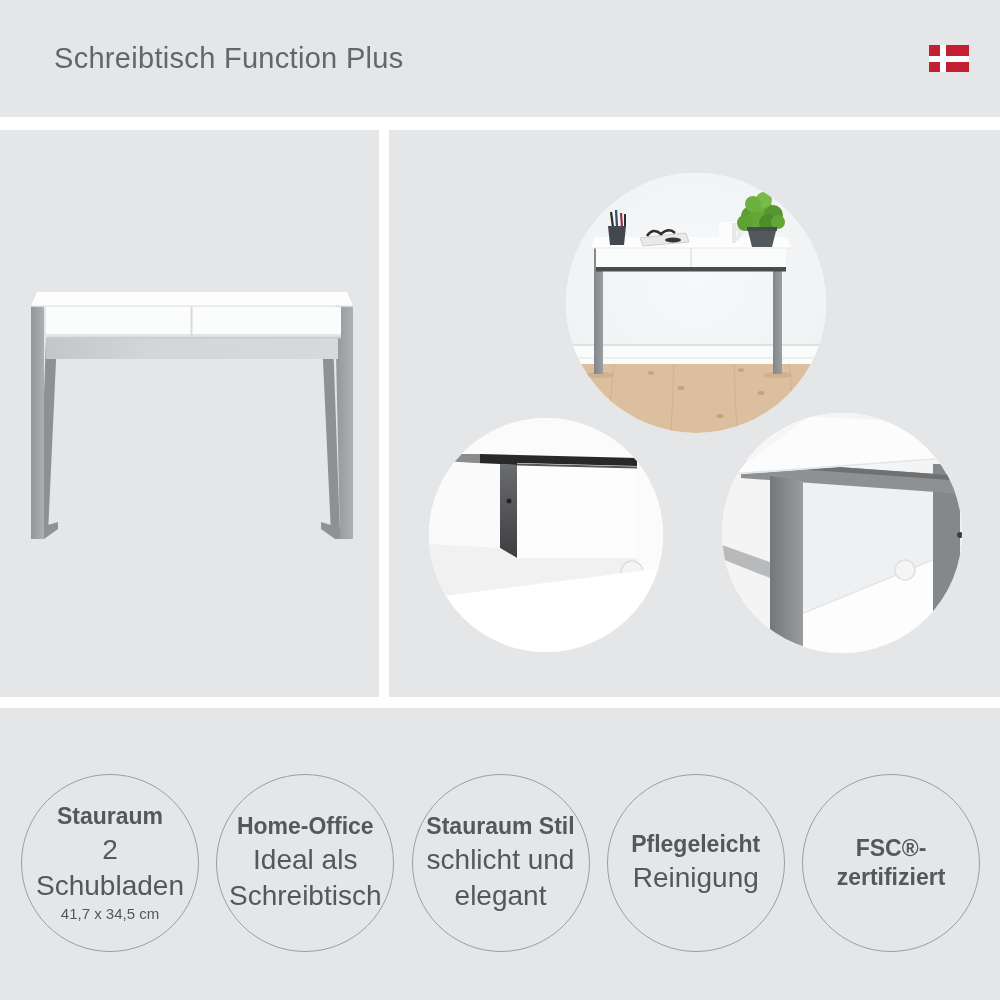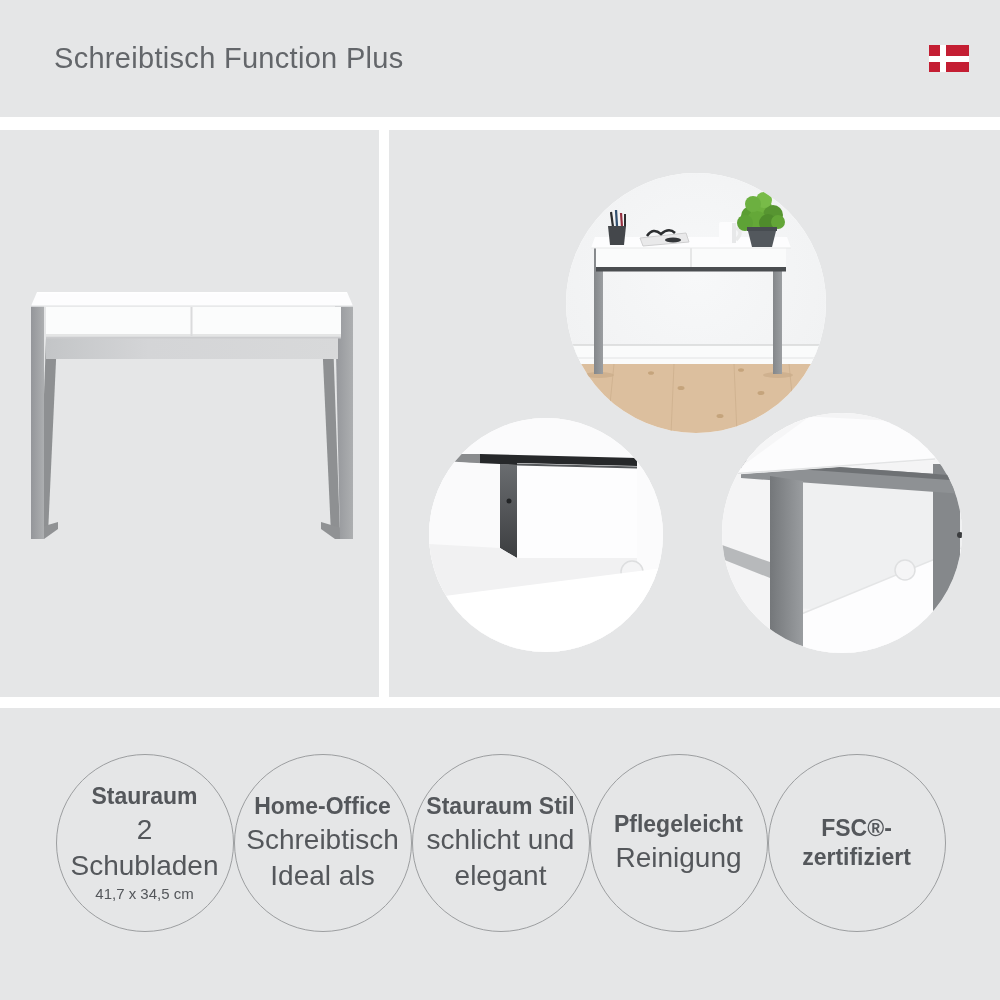--- a/index.html
+++ b/index.html
@@ -37,22 +37,22 @@
   .panel{background:var(--section-bg,#e5e6e7);}
   .panel-left{left:0;top:130px;width:379px;height:567px;}
   .panel-right{left:389px;top:130px;width:611px;height:567px;}
   .panel svg{display:block;}
   
   .footer{
     left:0;top:708px;width:1000px;height:292px;
     background:var(--section-bg,#e5e6e7);
   }
   .features-row{
-    position:absolute;left:21px;top:46px;width:959px;height:178px;
-    display:flex;justify-content:center;
+    position:absolute;left:21px;top:66px;width:959px;height:178px;
+    display:flex;justify-content:space-between;
   }
   .feature-circle{
     width:178px;height:178px;border-radius:50%;
     border:1px solid var(--circle-border,#9c9ea0);
     box-sizing:border-box;
     display:flex;align-items:center;justify-content:center;
     text-align:center;
   }
   .fc-inner{width:160px;line-height:1.28;color:#54575b;}
   .fc-title{font-size:23px;font-weight:bold;}
@@ -258,22 +258,22 @@
       <div class="feature-circle">
         <div class="fc-inner">
           <div class="fc-title">Stauraum</div>
           <div class="fc-line">2 Schubladen</div>
           <div class="fc-note">41,7 x 34,5 cm</div>
         </div>
       </div>
       <div class="feature-circle">
         <div class="fc-inner">
           <div class="fc-title">Home-Office</div>
+          <div class="fc-line">Ideal als</div>
           <div class="fc-line">Schreibtisch</div>
-          <div class="fc-line">Ideal als</div>
         </div>
       </div>
       <div class="feature-circle">
         <div class="fc-inner">
           <div class="fc-title">Stauraum Stil</div>
           <div class="fc-line">schlicht und</div>
           <div class="fc-line">elegant</div>
         </div>
       </div>
       <div class="feature-circle">

